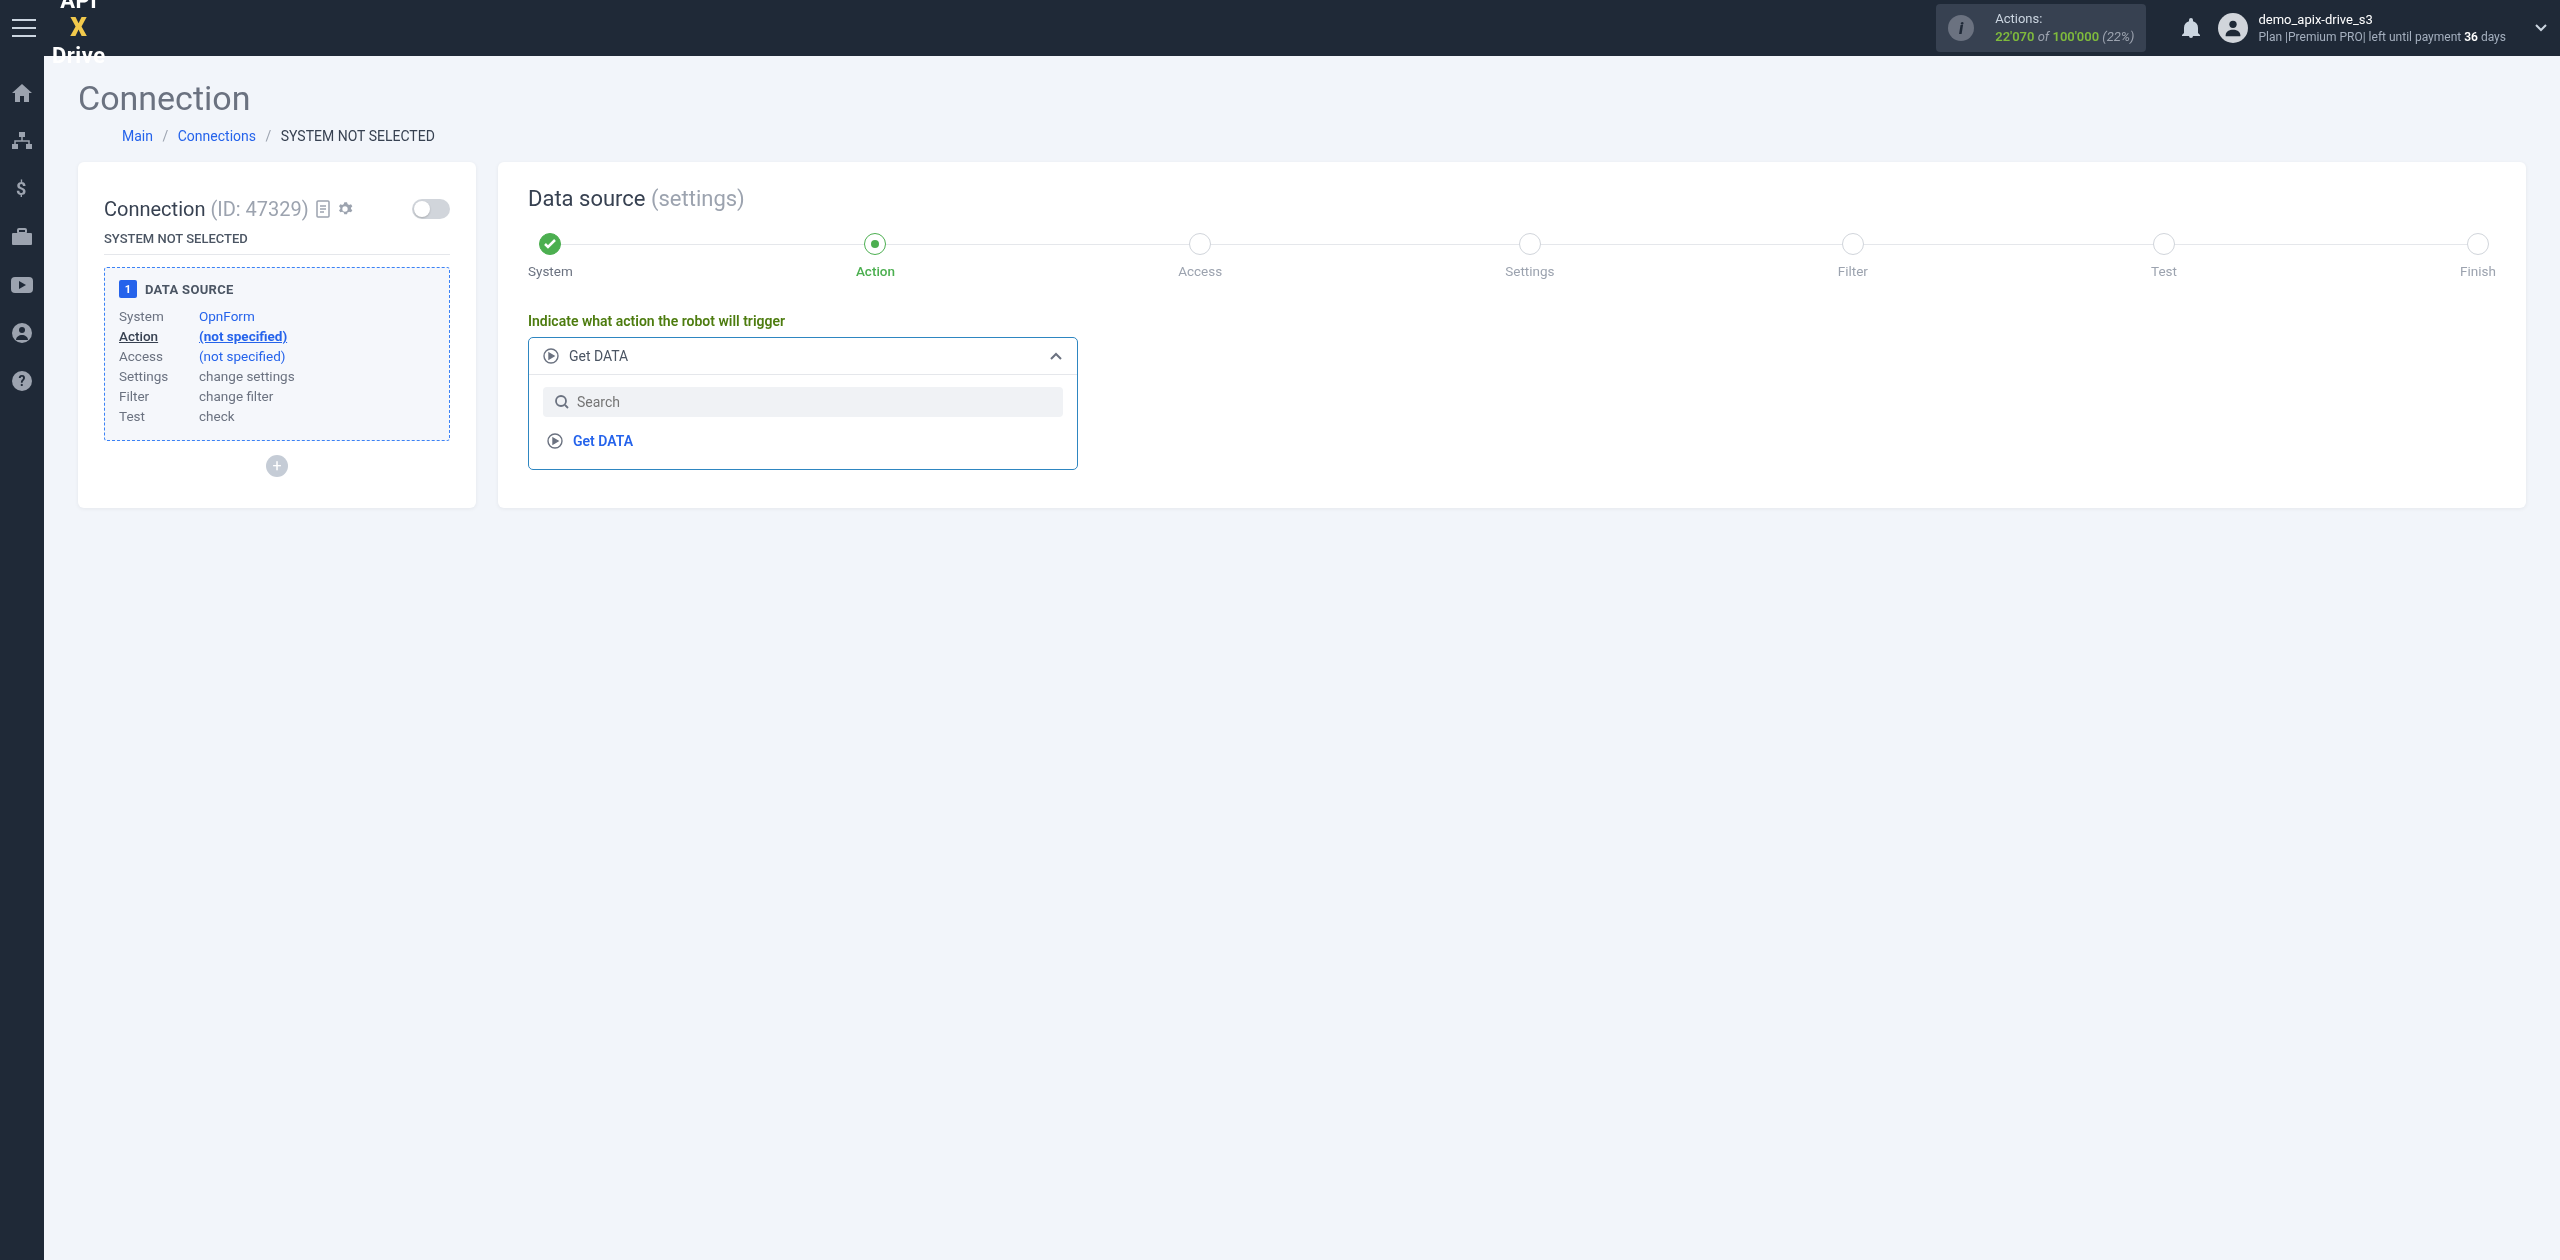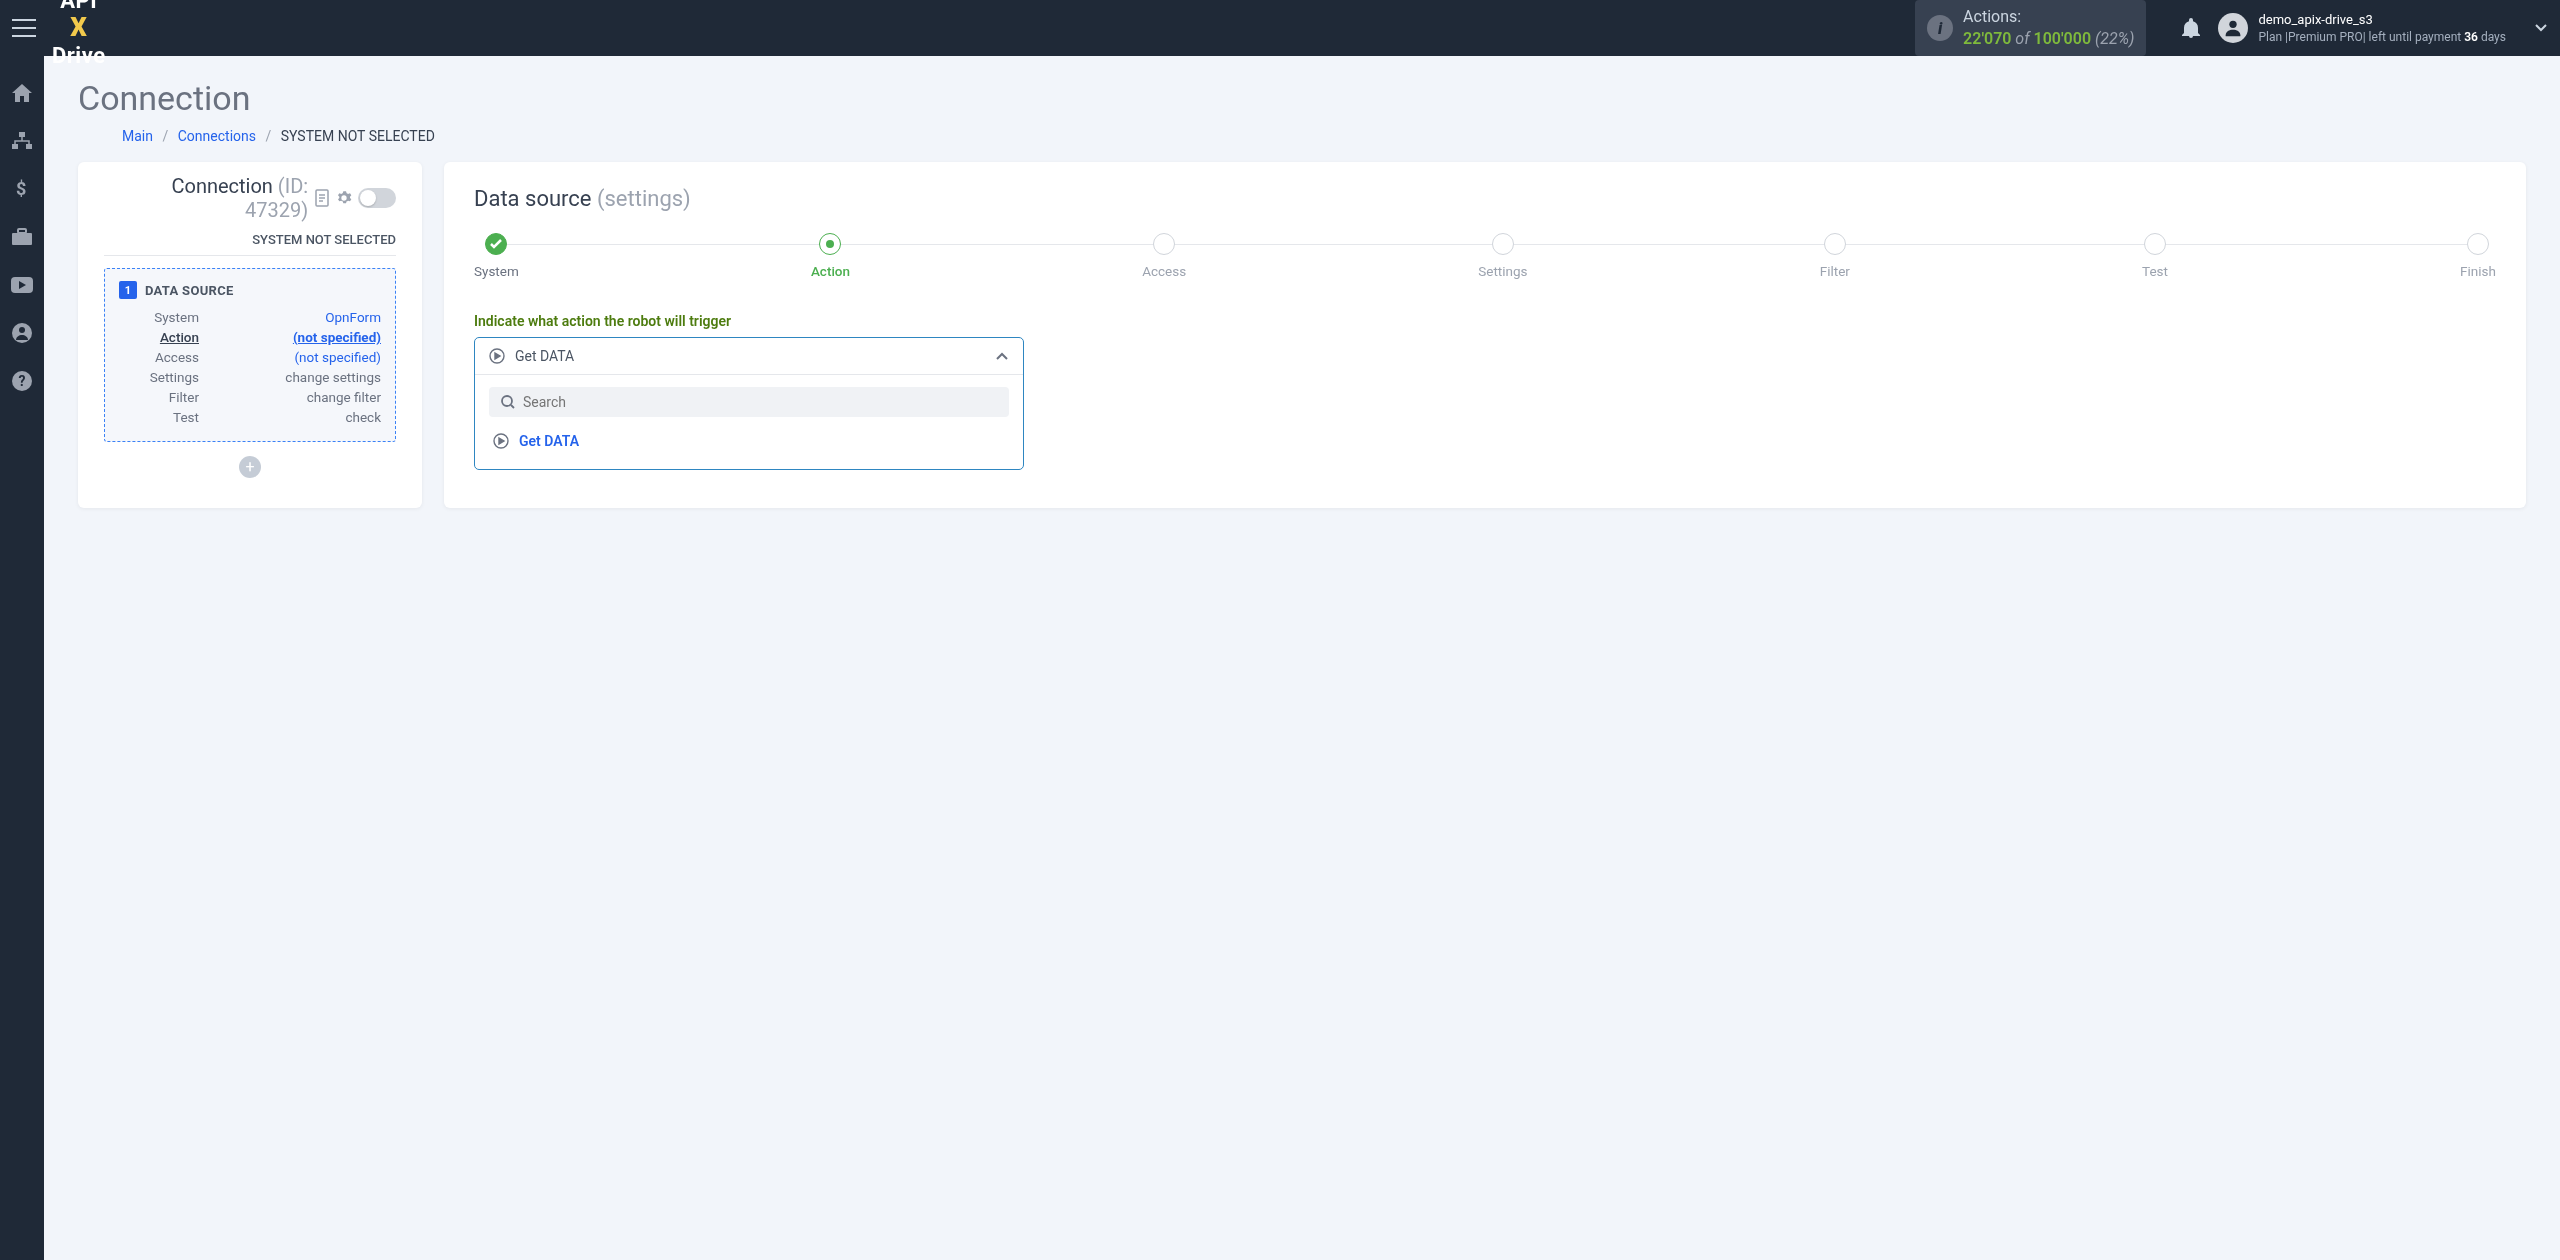--- a/index.html
+++ b/index.html
@@ -8,21 +8,21 @@
 
 .header { height: 56px; background: #1f2937; display: flex; align-items: center; padding: 0 12px; color: #cbd5e0; }
 .hamburger { width: 24px; height: 18px; display: flex; flex-direction: column; justify-content: space-between; cursor: pointer; margin-right: 16px; }
 .hamburger span { height: 2px; background: #cbd5e0; }
 .logo { display: flex; align-items: center; font-weight: 700; font-size: 22px; color: #fff; letter-spacing: 0.5px; flex-direction: column; }
 .logo .x { color: #f2c94c; font-weight: 900; font-size: 26px; margin: 0 1px; position: relative; top: -1px; }
 .logo .drive { color: #fff; }
 .header-spacer { flex: 1; }
 .actions-box { background: #374151; border-radius: 4px; padding: 6px 12px; display: flex; align-items: center; gap: 10px; margin-right: 18px; }
 .actions-info-icon { width: 26px; height: 26px; border-radius: 50%; background: #6b7280; color: #1f2937; display: flex; align-items: center; justify-content: center; font-weight: 900; font-size: 16px; font-style: italic; }
-.actions-text { font-size: 16px; line-height: 1.35; }
+.actions-text { font-size: 13px; line-height: 1.35; margin-left: 11px; }
 .actions-text .label { color: #cbd5e0; }
 .actions-text .count { color: #7fba3c; font-weight: 600; }
 .actions-text .of { color: #9ca3af; font-style: italic; }
 .actions-text .total { color: #7fba3c; font-weight: 600; }
 .actions-text .pct { color: #9ca3af; font-style: italic; }
 .bell-icon { margin: 0 18px; cursor: pointer; }
 .user-box { display: flex; align-items: center; gap: 10px; cursor: pointer; }
 .avatar { width: 30px; height: 30px; border-radius: 50%; background: #d1d5db; display: flex; align-items: center; justify-content: center; }
 .user-meta { font-size: 13px; line-height: 1.35; }
 .user-meta .name { color: #fff; }
@@ -39,21 +39,21 @@
 .page-title { font-size: 34px; color: #6b7280; font-weight: 400; margin-bottom: 10px; }
 .breadcrumb { font-size: 14px; color: #6b7280; margin-bottom: 18px; margin-left: 44px; }
 .breadcrumb a { color: #2563eb; text-decoration: none; }
 .breadcrumb .sep { margin: 0 6px; color: #9ca3af; }
 .breadcrumb .current { color: #374151; }
 
 .content-row { display: flex; gap: 22px; }
 
 
 .card { background: #fff; border-radius: 6px; box-shadow: 0 1px 4px rgba(0,0,0,0.06); }
-.left-card { width: 344px; padding: 12px 26px 28px; text-align: right; }
+.left-card { width: 398px; padding: 35px 26px 28px; }
 .card-title-row { display: flex; align-items: center; gap: 6px; margin-bottom: 10px; }
 .card-title { font-size: 20px; color: #374151; font-weight: 400; }
 .card-title .id { color: #9ca3af; }
 .doc-icon, .gear-icon, .toggle { cursor: pointer; }
 .toggle { width: 38px; height: 20px; border-radius: 12px; background: #d1d5db; position: relative; margin-left: auto; }
 .toggle::after { content: ""; position: absolute; width: 16px; height: 16px; border-radius: 50%; background: #fff; top: 2px; left: 2px; box-shadow: 0 1px 2px rgba(0,0,0,0.2); }
 .sub-title { font-size: 13px; color: #4b5563; font-weight: 500; border-bottom: 1px solid #e5e7eb; padding-bottom: 8px; margin-bottom: 12px; }
 
 .data-source-box { border: 1px dashed #3b82f6; border-radius: 3px; background: #f5f7fb; padding: 12px 14px 16px; }
 .ds-header { display: flex; align-items: center; gap: 8px; margin-bottom: 10px; }

